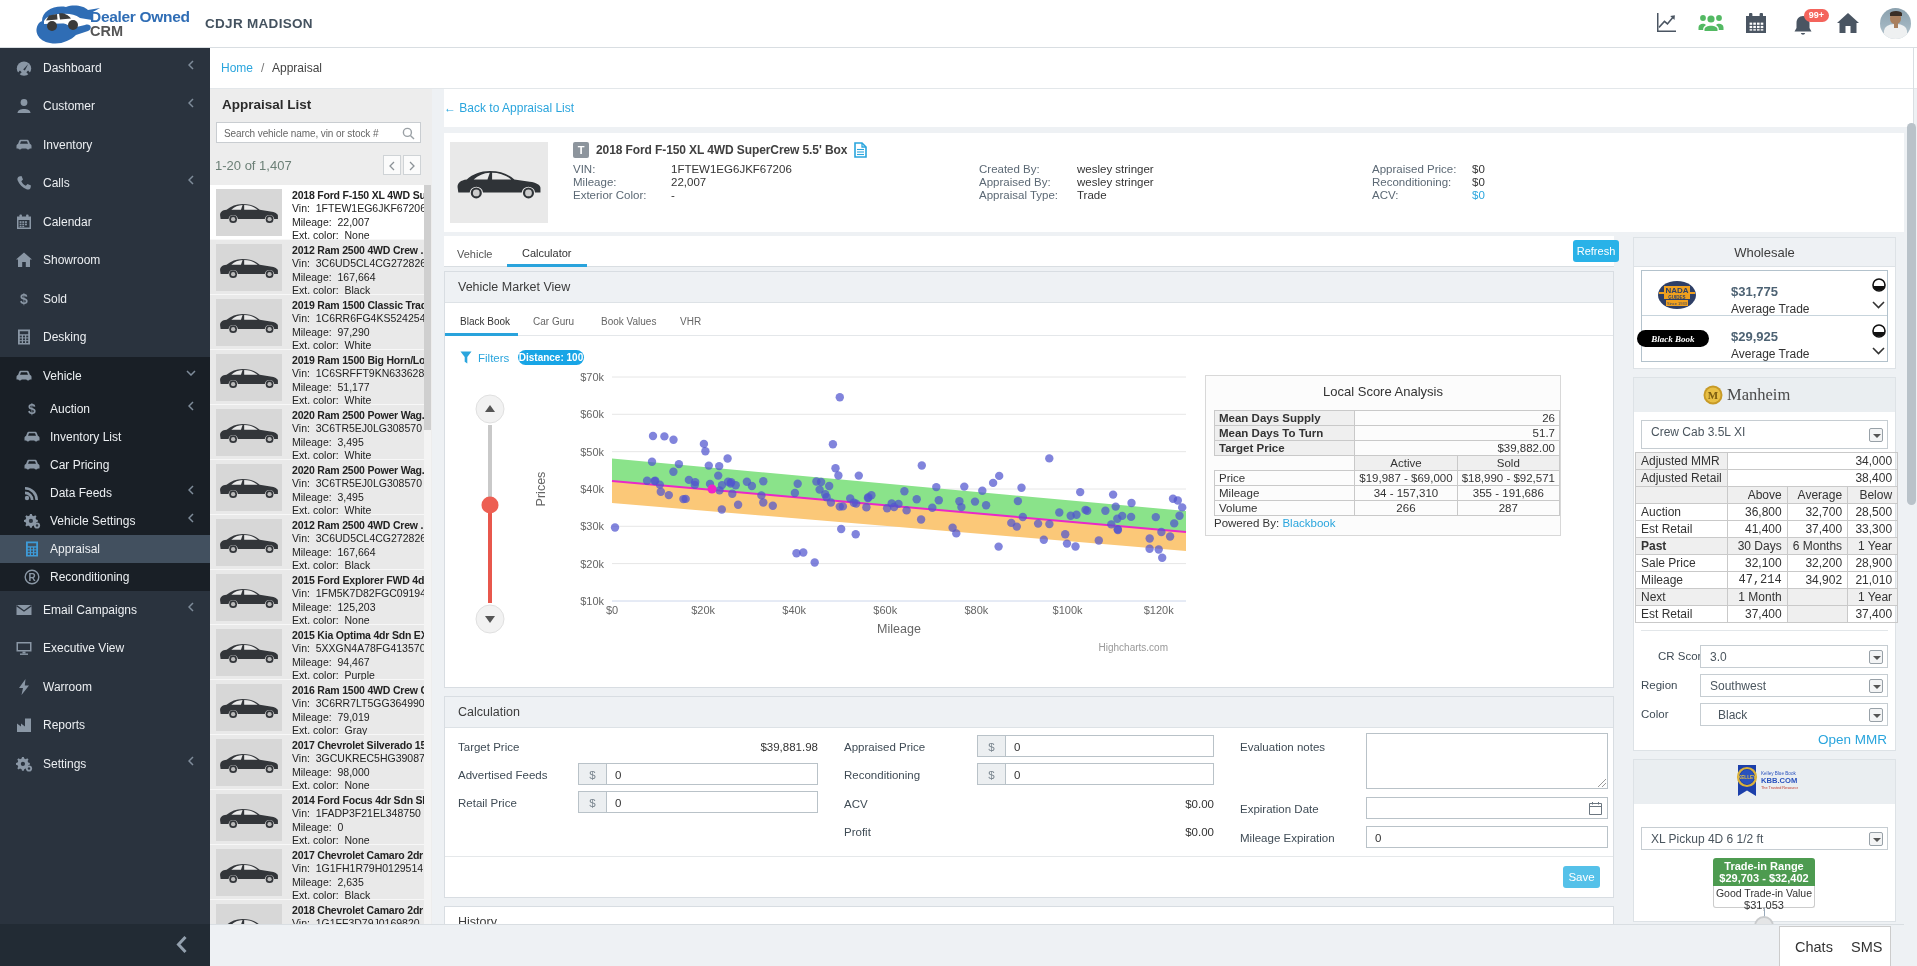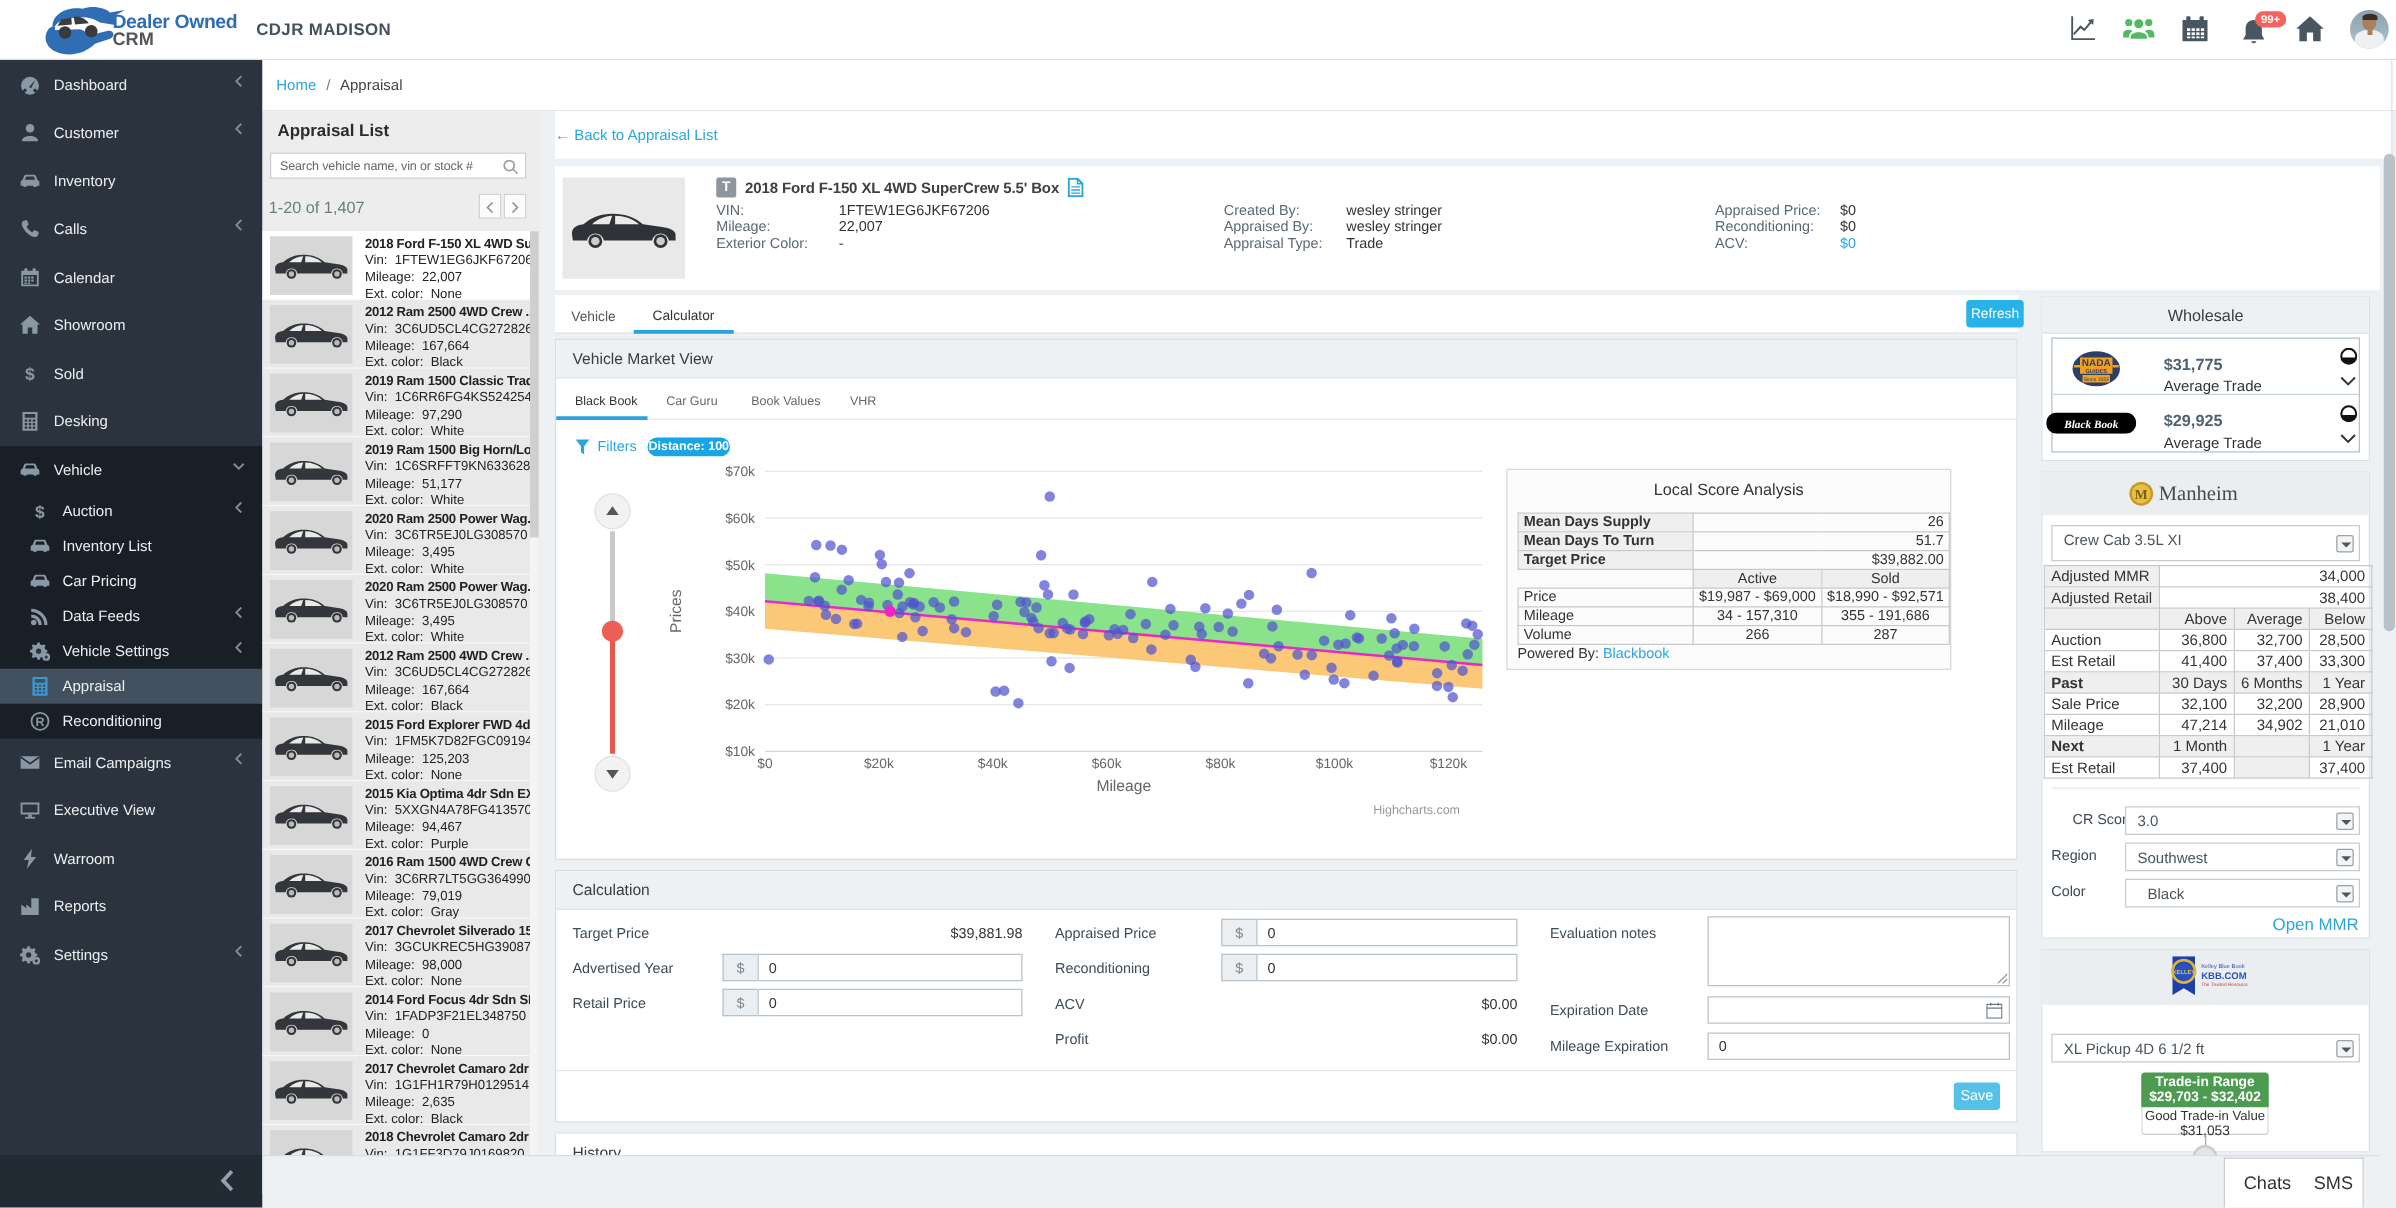--- a/index.html
+++ b/index.html
@@ -894,21 +894,21 @@
         </tr>
 </tbody>
     </table>
 <div style="position:absolute;left:8px;top:141px;font-size:11.5px;color:#333">Powered By: <span class="blue">Blackbook</span></div>
 </div>
 <div class="panel" style="left:444px;top:696px;width:1170px;height:202px">
     <div class="phead" style="height:31px;line-height:31px"><span style="margin-left:13px">Calculation</span></div>
   </div>
 <div class="lbl" style="left:458px;top:741px">Target Price</div>
 <div class="abs" style="left:660px;top:741px;width:158px;text-align:right;font-size:11.5px;color:#333">$39,881.98</div>
-<div class="lbl" style="left:458px;top:769px">Advertised Year</div>
+<div class="lbl" style="left:458px;top:769px">Advertised Feeds</div>
 <div class="addon" style="left:578px;top:763px;height:22px;line-height:22px">$</div>
 <div class="inp" style="left:606px;top:763px;width:212px;height:22px;line-height:22px;padding-left:8px">0</div>
 <div class="lbl" style="left:458px;top:797px">Retail Price</div>
 <div class="addon" style="left:578px;top:791px;height:22px;line-height:22px">$</div>
 <div class="inp" style="left:606px;top:791px;width:212px;height:22px;line-height:22px;padding-left:8px">0</div>
 <div class="lbl" style="left:844px;top:741px">Appraised Price</div>
 <div class="addon" style="left:977px;top:735px;height:22px;line-height:22px">$</div>
 <div class="inp" style="left:1005px;top:735px;width:209px;height:22px;line-height:22px;padding-left:8px">0</div>
 <div class="lbl" style="left:844px;top:769px">Reconditioning</div>
 <div class="addon" style="left:977px;top:763px;height:22px;line-height:22px">$</div>
@@ -1023,26 +1023,26 @@
         <td class="gc" style="width:50px;text-align:right;">1 Year</td>
       </tr>
       <tr>
         <td class="" style="width:86px;">Sale Price</td>
         <td class="" style="width:60px;text-align:right;">32,100</td>
         <td class="" style="width:60px;text-align:right;">32,200</td>
         <td class="" style="width:50px;text-align:right;">28,900</td>
       </tr>
       <tr>
         <td class="" style="width:86px;">Mileage</td>
-        <td class="" style="width:60px;text-align:right;">47,214</td>
+        <td class="" style="width:60px;text-align:right;font-family:Liberation Mono, monospace;">47,214</td>
         <td class="" style="width:60px;text-align:right;">34,902</td>
         <td class="" style="width:50px;text-align:right;">21,010</td>
       </tr>
       <tr>
-        <td class="gc" style="width:86px;font-weight:bold;">Next</td>
+        <td class="gc" style="width:86px;font-weight:normal;">Next</td>
         <td class="gc" style="width:60px;text-align:right;">1 Month</td>
         <td class="gc" style="width:58px;"></td>
         <td class="gc" style="width:50px;text-align:right;">1 Year</td>
       </tr>
       <tr>
         <td class="" style="width:86px;">Est Retail</td>
         <td class="" style="width:60px;text-align:right;">37,400</td>
         <td class="gc" style="width:58px;"></td>
         <td class="" style="width:50px;text-align:right;">37,400</td>
       </tr>

